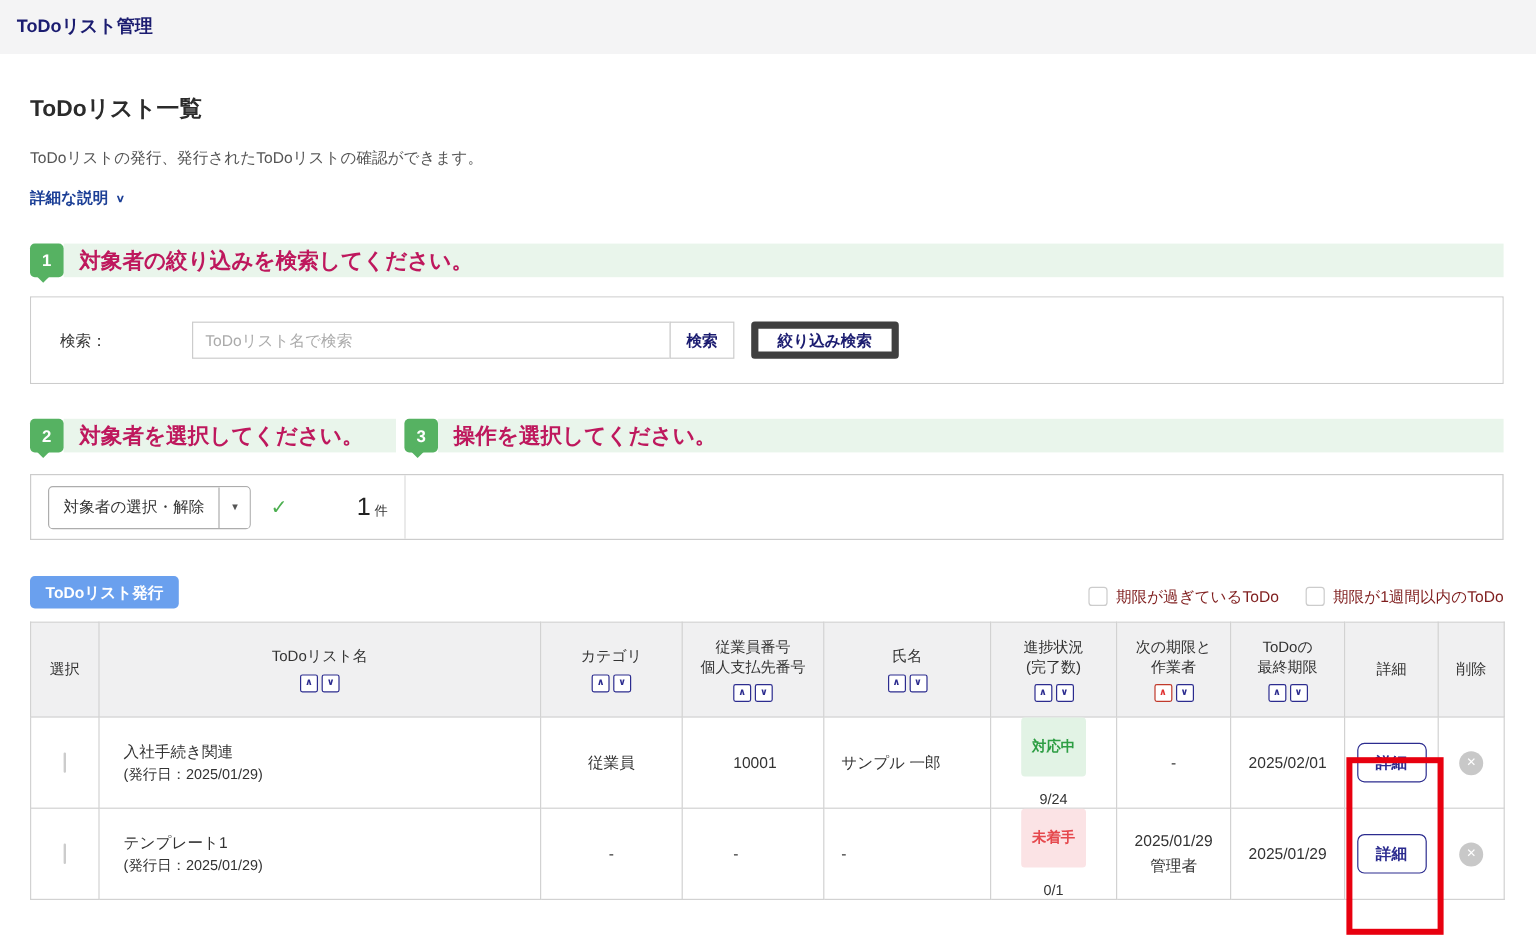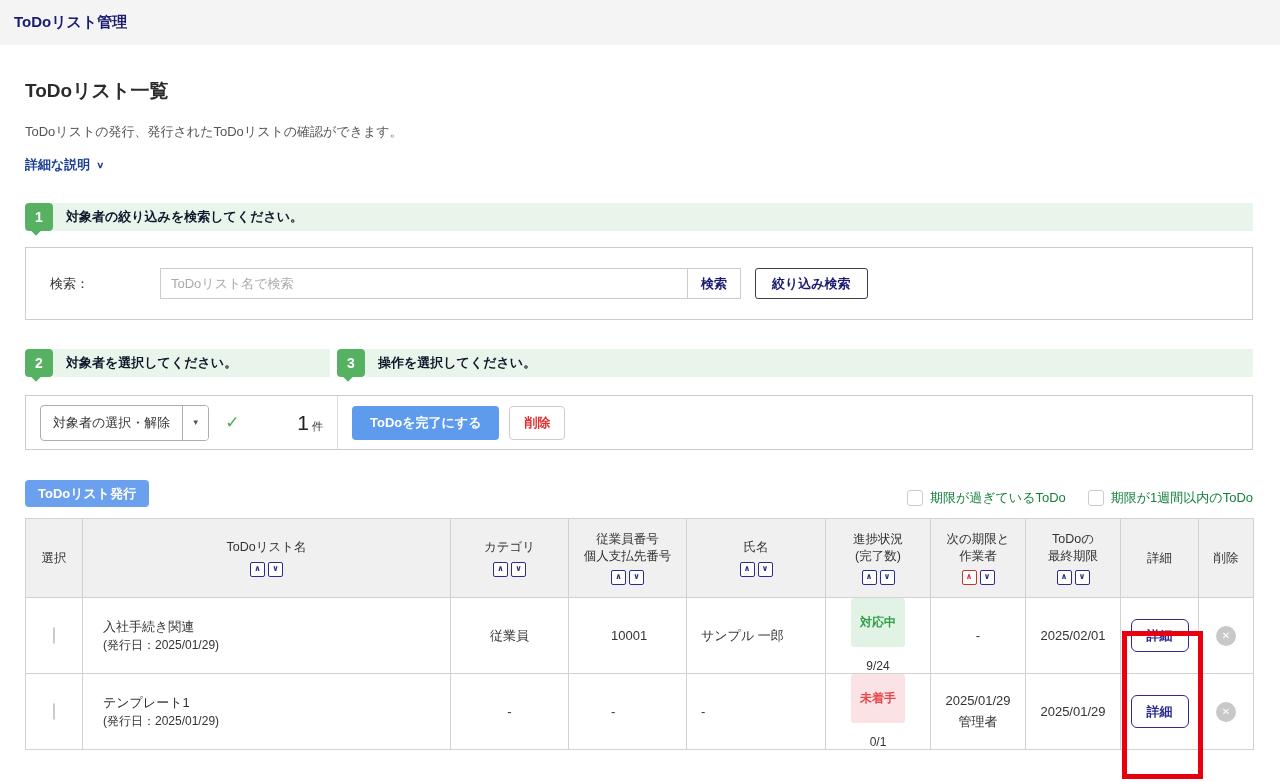--- a/index.html
+++ b/index.html
@@ -22,32 +22,32 @@
 
   
   .step-row { display:flex; margin-top:29px; }
   .step { display:flex; flex:1; position:relative; height:28px; }
   .step-badge { position:relative; width:28px; height:28px; background:#56b262; color:#fff;
     font-size:14px; font-weight:bold; display:flex; align-items:center; justify-content:center;
     border-radius:4px; z-index:2; }
   .step-badge::after { content:""; position:absolute; left:7px; bottom:-3px; width:8px; height:8px;
     background:#56b262; transform:rotate(45deg); z-index:1; }
   .step-label { flex:1; background:#e9f5eb; display:flex; align-items:center; padding-left:13px;
-    font-weight:bold; color:#0f172a; font-size:13px; }
+    font-weight:bold; color:#be185d; font-size:18px; }
 
   
   .search-box { margin-top:16px; border:1px solid #ccc; }
   .search-main { display:flex; align-items:center; height:71px; padding:0 24px; background:#fff; }
   .search-label { width:110px; color:#333; }
-  .search-input { width:528px; height:31px; border:1px solid #ccc; padding:0 10px; font-size:13px;
+  .search-input { width:399px; height:31px; border:1px solid #ccc; padding:0 10px; font-size:13px;
     font-family:inherit; color:#a21caf; }
   .search-input::placeholder { color:#aaa; }
   .btn-attached { height:31px; margin-left:-1px; background:#fff; border:1px solid #ccc;
     color:#1b1c70; font-weight:bold; font-size:13px; padding:0 13px; cursor:pointer; font-family:inherit; }
-  .btn-outline { height:31px; margin-left:14px; background:#fff; border:1px solid #404040; border-radius:3px;
+  .btn-outline { height:31px; margin-left:14px; background:#fff; border:6px solid #404040; border-radius:3px;
     color:#1b1c70; font-weight:bold; font-size:13px; padding:0 16px; cursor:pointer; font-family:inherit; }
   .search-cond { display:flex; align-items:center; height:41px; background:#f7f7f8;
     border-top:1px solid #ddd; padding:0 24px 0 24px; font-size:13px; }
   .cond-label { color:#333; margin-right:28px; }
   .cond-value { color:#333; }
   .cond-clear { margin-left:auto; display:flex; align-items:center; gap:8px; cursor:pointer; padding-right:12px; }
   .circle-x { width:18px; height:18px; border-radius:50%; background:#c9c9c9; color:#fff;
     font-size:10px; display:flex; align-items:center; justify-content:center; font-weight:bold; }
 
   
@@ -72,21 +72,21 @@
   .btn-blue { height:34px; background:#5e9bec; color:#fff; font-weight:bold; font-size:13px;
     border:none; border-radius:4px; padding:0 18px; cursor:pointer; font-family:inherit; }
   .btn-danger { height:34px; background:#fff; color:#e03131; font-weight:bold; font-size:13px;
     border:1px solid #ccc; border-radius:4px; padding:0 14px; cursor:pointer; font-family:inherit; }
 
   
   .table-toolbar { display:flex; align-items:flex-end; margin-top:30px; }
   .btn-issue { height:27px; background:#6aa0ee; color:#fff; font-weight:bold; font-size:13px;
     border:none; border-radius:4px; padding:0 13px; cursor:pointer; font-family:inherit;text-align:right; }
   .filters { margin-left:auto; display:flex; gap:22px; align-items:center; }
-  .filter-item { display:flex; align-items:center; gap:7px; font-size:13px; color:#15803d; cursor:pointer; }
+  .filter-item { display:flex; gap:7px; font-size:13px; color:#7f1d1d; cursor:pointer; }
   .checkbox { width:16px; height:16px; border:1px solid #ccc; border-radius:3px; background:#fff; }
 
   
   table { margin-top:11px; width:1228px; border-collapse:collapse; table-layout:fixed; }
   th, td { border:1px solid #d2d2d2; }
   th { background:#f0f0f1; height:79px; font-size:12.5px; font-weight:normal; color:#333;
     text-align:center; vertical-align:middle; }
   .th-inner { display:flex; flex-direction:column; align-items:center; gap:4px; line-height:1.35; }
   .sort-pair { display:flex; gap:3px; margin-top:2px; }
   .sort-btn { width:15px; height:15px; background:#fff; border:1px solid #2c2c8f; border-radius:2px;
@@ -168,24 +168,20 @@
       <div class="dropdown">
         <span class="dropdown-main">対象者の選択・解除</span>
         <span class="dropdown-caret">▼</span>
       </div>
       <span class="sel-check">✓</span>
       <span class="sel-count">
         <span class="sel-count-num">1</span>
         <span class="sel-count-unit">件</span>
       </span>
     </div>
-    <div class="action-right">
-      <button class="btn-blue">ToDoを完了にする</button>
-      <button class="btn-danger">削除</button>
-    </div>
   </div>
 
   
   <div class="table-toolbar">
     <button class="btn-issue">ToDoリスト発行</button>
     <div class="filters">
       <span class="filter-item">
         <span class="checkbox"></span>
         <span>期限が過ぎているToDo</span>
       </span>

